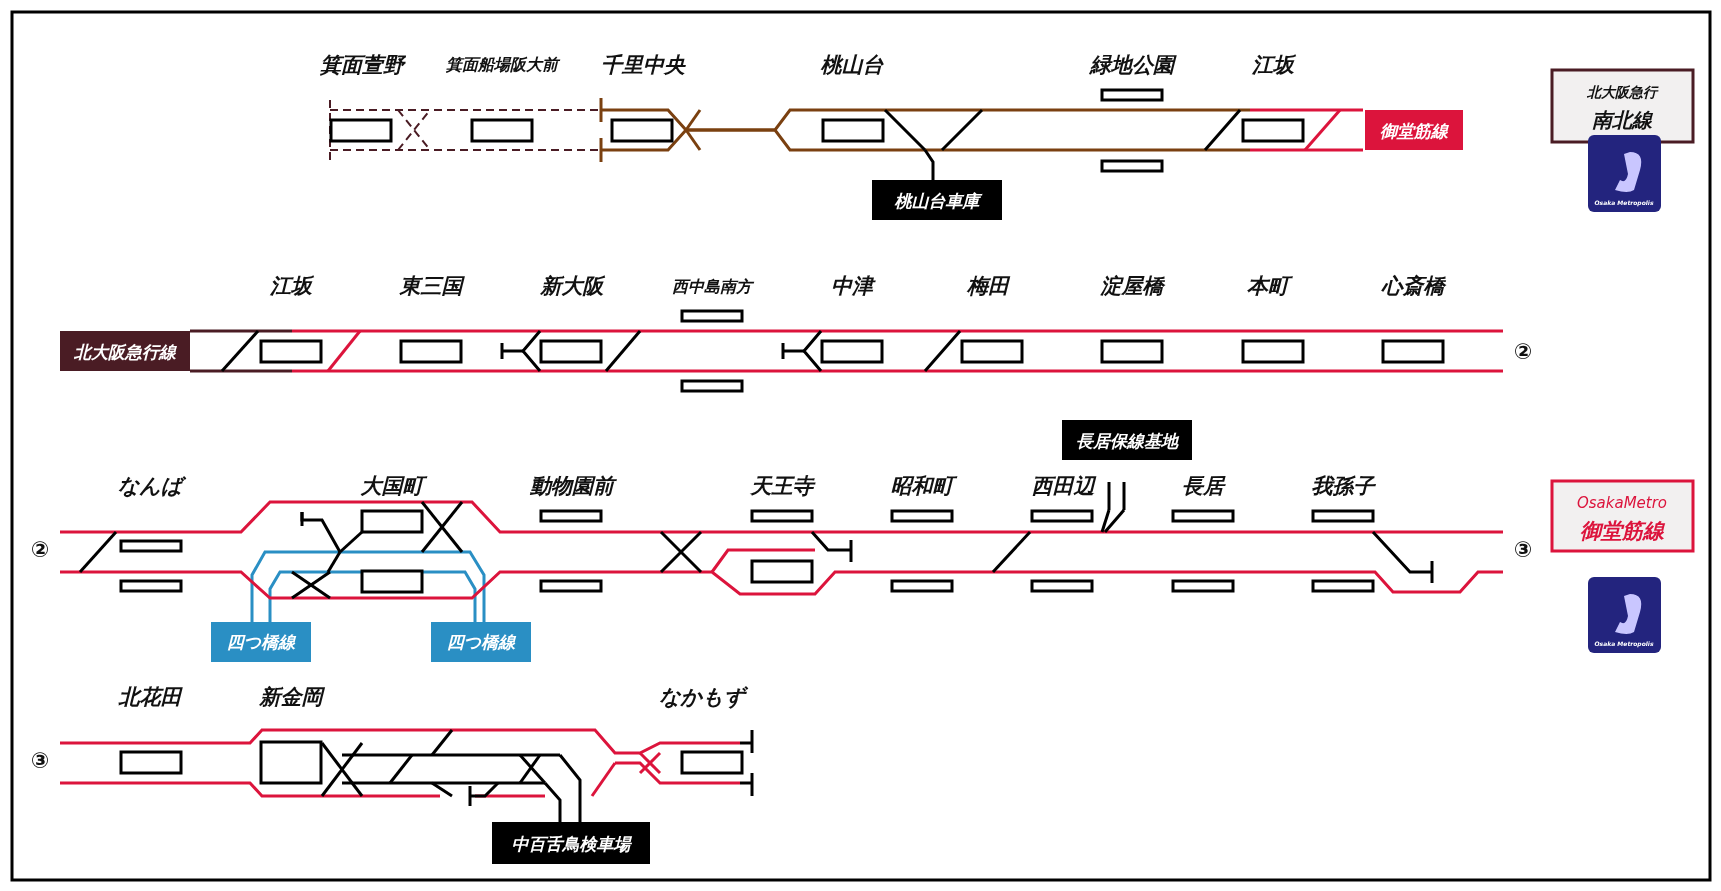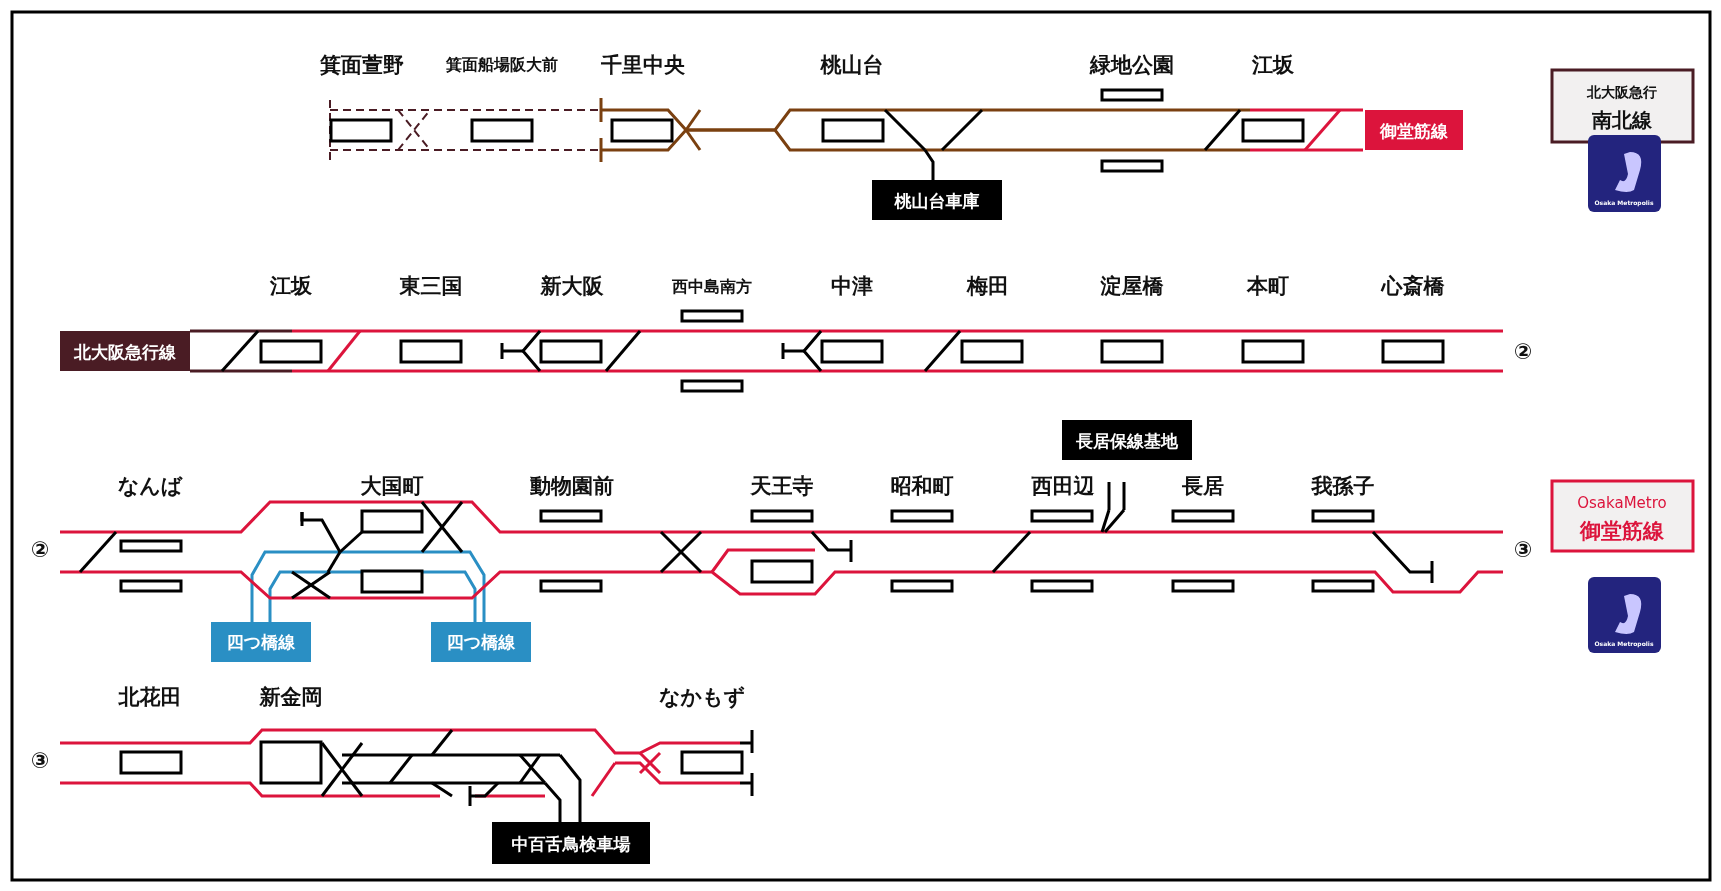--- a/index.html
+++ b/index.html
@@ -1,17 +1,17 @@
 <!DOCTYPE html>
 <html><head>
 <meta charset="utf-8">
 <style>
   html,body{margin:0;padding:0;background:#fff;}
   body{width:1721px;height:891px;overflow:hidden;}
-  #stage{position:relative;width:1491px;height:891px;}
+  #stage{position:relative;width:1491px;height:891px;font-style:italic;}
   svg{position:absolute;left:0;top:0;}
   .lbl{font-family:"DejaVu Sans",sans-serif;font-weight:bold;fill:#111;}
   .st{fill:#fff;stroke:#000;stroke-width:3;}
   .trk{fill:none;stroke-width:3;stroke-linejoin:miter;}
   .sw{fill:none;stroke:#000;stroke-width:3;}
   .boxtxt{font-family:"DejaVu Sans",sans-serif;font-weight:bold;fill:#fff;}
 </style>
 </head>
 <body>
 

